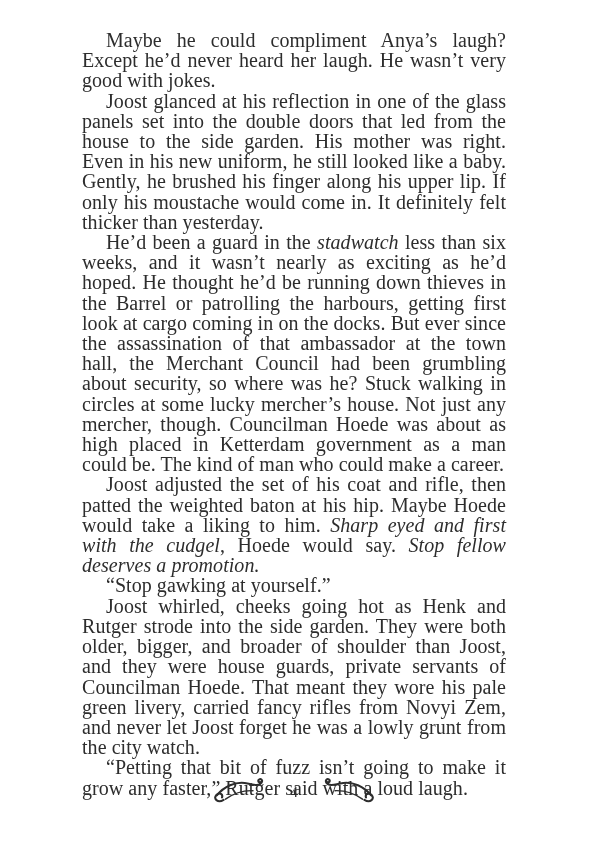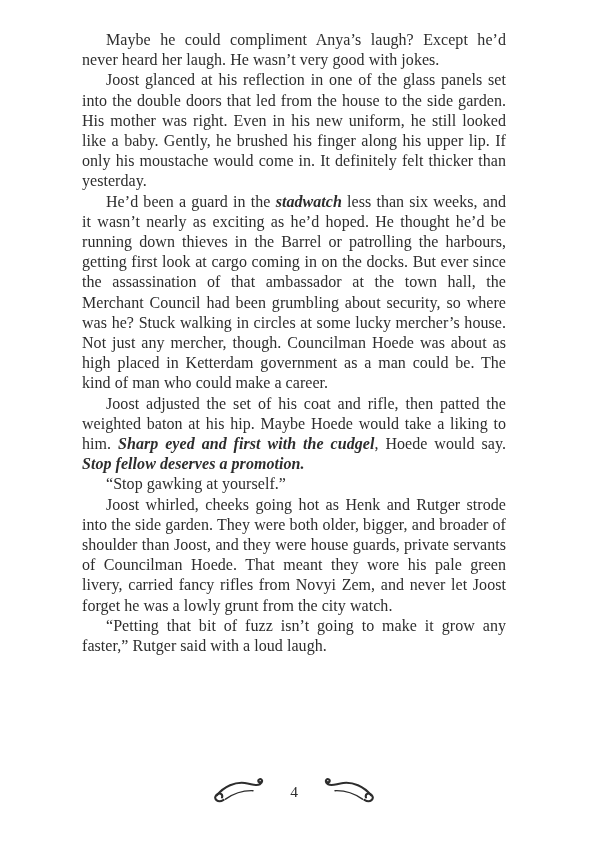--- a/index.html
+++ b/index.html
@@ -14,34 +14,33 @@
     background: var(--bg, #ffffff);
     overflow: hidden;
     font-family: "Liberation Serif", "DejaVu Serif", serif;
   }
   .body-text {
     position: absolute;
     top: 30px;
     left: 82px;
     width: 424px;
     color: var(--ink, #2d2d2d);
-    font-size: 16px;
+    font-size: 20px;
     line-height: 20.2px;
     text-align: justify;
     text-justify: inter-word;
     letter-spacing: 0.05px;
   }
   .body-text p {
     margin: 0;
     padding: 0;
     text-indent: 24px;
   }
   .body-text em {
     font-style: italic;
-    font-weight: bold;
   }
   .page-footer {
     position: absolute;
     top: 776px;
     left: 82px;
     width: 424px;
     display: flex;
     align-items: center;
     justify-content: center;
     gap: 24px;

